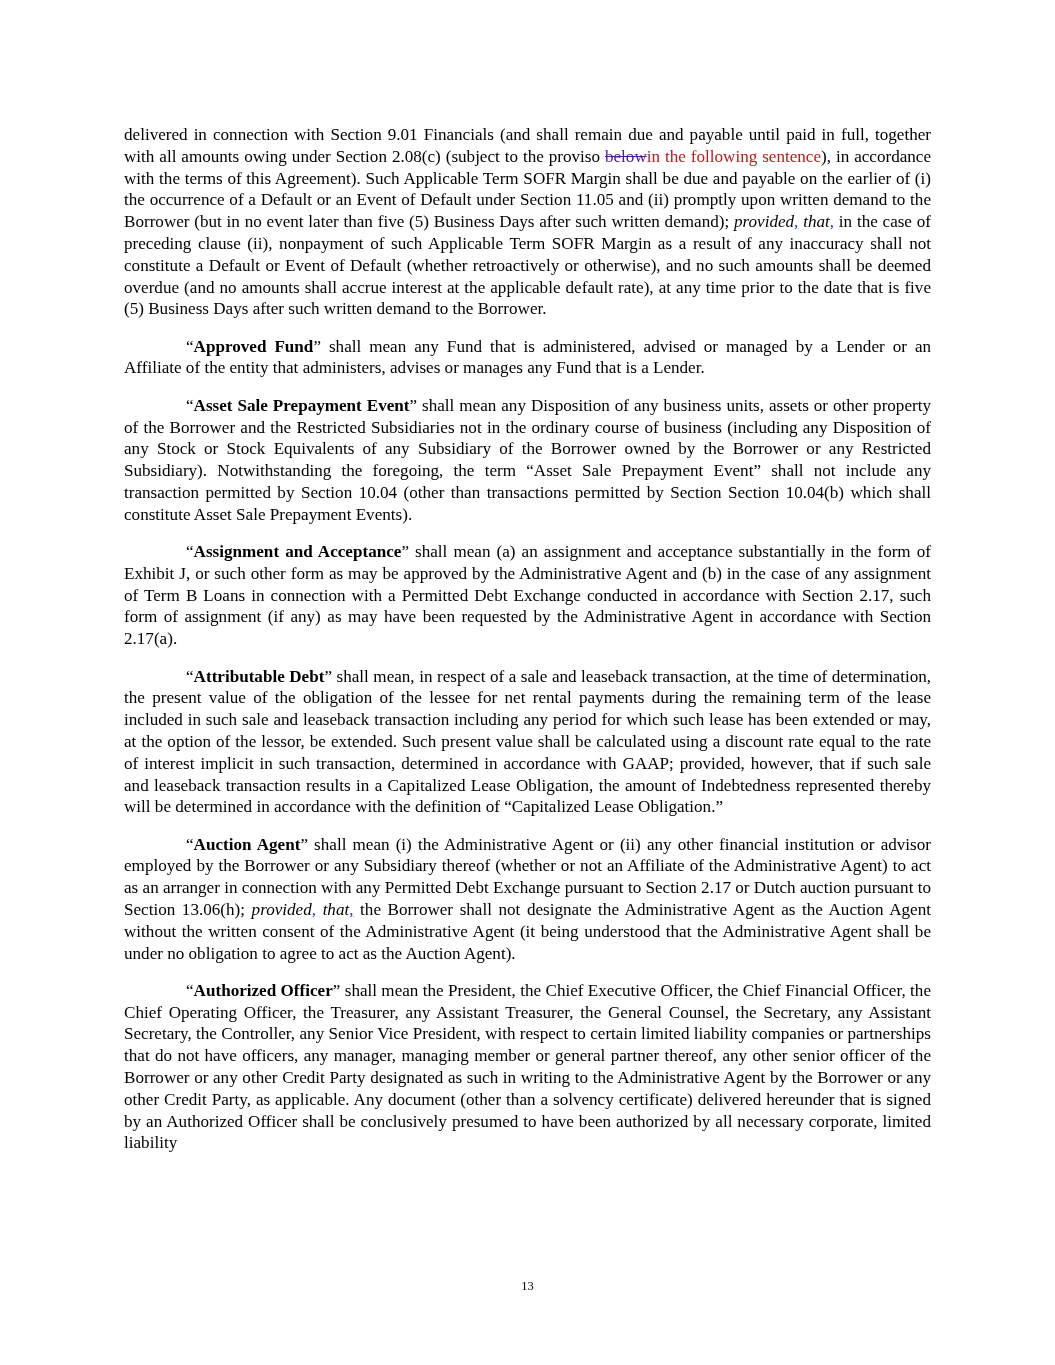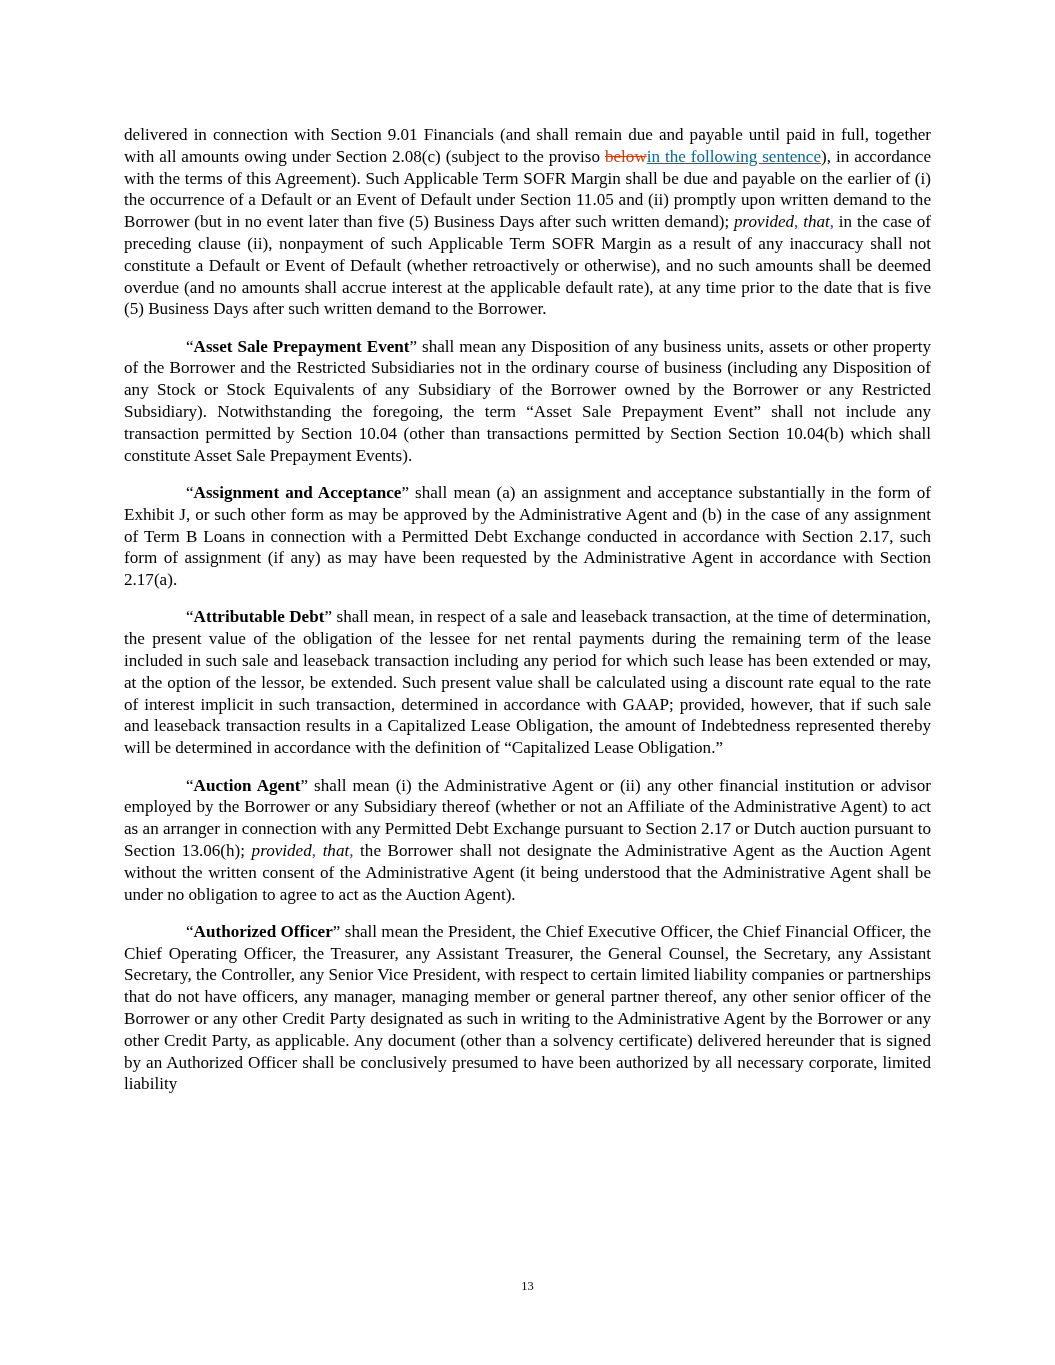--- a/index.html
+++ b/index.html
@@ -30,26 +30,25 @@
     }
     p.indent {
       text-indent: 62px;
     }
     .term {
       font-weight: bold;
     }
     .u {
     }
     .del {
-      color: #c2410c;
+      color: #4c1d95;
       text-decoration: line-through;
     }
     .ins {
-      color: #0369a1;
-      text-decoration: underline;
+      color: #b91c1c;
     }
     .ins-mark {
       color: #2536c8;
       text-decoration: underline;
     }
     i { font-style: italic; font-family: Liberation Serif, serif; }
     .page-number {
       position: absolute;
       left: 0;
       width: 1055px;
@@ -59,20 +58,21 @@
       font-family: "Liberation Serif", serif;
     }
   </style>
 </head>
 <body>
 
 <div class="page">
 
   <p class="para"><span>delivered in connection with Section 9.01 Financials (and shall remain due and payable until paid in full, together with all amounts owing under Section 2.08(c) (subject to the proviso </span><span class="del">below</span><span class="ins">in the following sentence</span><span>), in accordance with the terms of this Agreement).  Such Applicable Term SOFR Margin shall be due and payable on the earlier of (i) the occurrence of a Default or an Event of Default under Section 11.05 and (ii) promptly upon written demand to the Borrower (but in no event later than five (5) Business Days after such written demand); </span><i>provided</i><span class="ins-mark">,</span><span> </span><i>that</i><span class="ins-mark">,</span><span> in the case of preceding clause (ii), nonpayment of such Applicable Term SOFR Margin as a result of any inaccuracy shall not constitute a Default or Event of Default (whether retroactively or otherwise), and no such amounts shall be deemed overdue (and no amounts shall accrue interest at the applicable default rate), at any time prior to the date that is five (5) Business Days after such written demand to the Borrower.</span></p>
 
+  <p class="para indent"><span>“</span><span class="term">Approved Fund</span><span>”</span><span> shall mean any Fund that is administered, advised or managed by a Lender or an Affiliate of the entity that administers, advises or manages any Fund that is a Lender.</span></p>
 
   <p class="para indent"><span>“</span><span class="term">Asset Sale Prepayment Event</span><span>”</span><span> shall mean any Disposition of any business units, assets or other property of the Borrower and the Restricted Subsidiaries not in the ordinary course of business (including any Disposition of any Stock or Stock Equivalents of any Subsidiary of the Borrower owned by the Borrower or any Restricted Subsidiary).  Notwithstanding the foregoing, the term “Asset Sale Prepayment Event” shall not include any transaction permitted by </span><span class="u">Section 10.04</span><span> (other than transactions permitted by </span><span class="u">Section Section 10.04(b)</span><span> which shall constitute Asset Sale Prepayment Events).</span></p>
 
   <p class="para indent"><span>“</span><span class="term">Assignment and Acceptance</span><span>”</span><span> shall mean (a) an assignment and acceptance substantially in the form of </span><span class="u">Exhibit J,</span><span> or such other form as may be approved by the Administrative Agent and (b) in the case of any assignment of Term B Loans in connection with a Permitted Debt Exchange conducted in accordance with </span><span class="u">Section 2.17</span><span>, such form of assignment (if any) as may have been requested by the Administrative Agent in accordance with </span><span class="u">Section 2.17(a)</span><span>.</span></p>
 
   <p class="para indent"><span>“</span><span class="term">Attributable Debt</span><span>”</span><span> shall mean, in respect of a sale and leaseback transaction, at the time of determination, the present value of the obligation of the lessee for net rental payments during the remaining term of the lease included in such sale and leaseback transaction including any period for which such lease has been extended or may, at the option of the lessor, be extended.  Such present value shall be calculated using a discount rate equal to the rate of interest implicit in such transaction, determined in accordance with GAAP; provided, however, that if such sale and leaseback transaction results in a Capitalized Lease Obligation, the amount of Indebtedness represented thereby will be determined in accordance with the definition of “Capitalized Lease Obligation.”</span></p>
 
   <p class="para indent"><span>“</span><span class="term">Auction Agent</span><span>”</span><span> shall mean (</span><span class="u">i</span><span>) the Administrative Agent or (</span><span class="u">ii</span><span>) any other financial institution or advisor employed by the Borrower or any Subsidiary thereof (whether or not an Affiliate of the Administrative Agent) to act as an arranger in connection with any Permitted Debt Exchange pursuant to </span><span class="u">Section 2.17</span><span> or Dutch auction pursuant to </span><span class="u">Section 13.06(h)</span><span>; </span><i>provided</i><span class="ins-mark">,</span><span> </span><i>that</i><span class="ins-mark">,</span><span> the Borrower shall not designate the Administrative Agent as the Auction Agent without the written consent of the Administrative Agent (it being understood that the Administrative Agent shall be under no obligation to agree to act as the Auction Agent).</span></p>
 
   <p class="para indent"><span>“</span><span class="term">Authorized Officer</span><span>”</span><span> shall mean the President, the Chief Executive Officer, the Chief Financial Officer, the Chief Operating Officer, the Treasurer, any Assistant Treasurer, the General Counsel, the Secretary, any Assistant Secretary, the Controller, any Senior Vice President, with respect to certain limited liability companies or partnerships that do not have officers, any manager, managing member or general partner thereof, any other senior officer of the Borrower or any other Credit Party designated as such in writing to the Administrative Agent by the Borrower or any other Credit Party, as applicable.  Any document (other than a solvency certificate) delivered hereunder that is signed by an Authorized Officer shall be conclusively presumed to have been authorized by all necessary corporate, limited liability</span></p>

